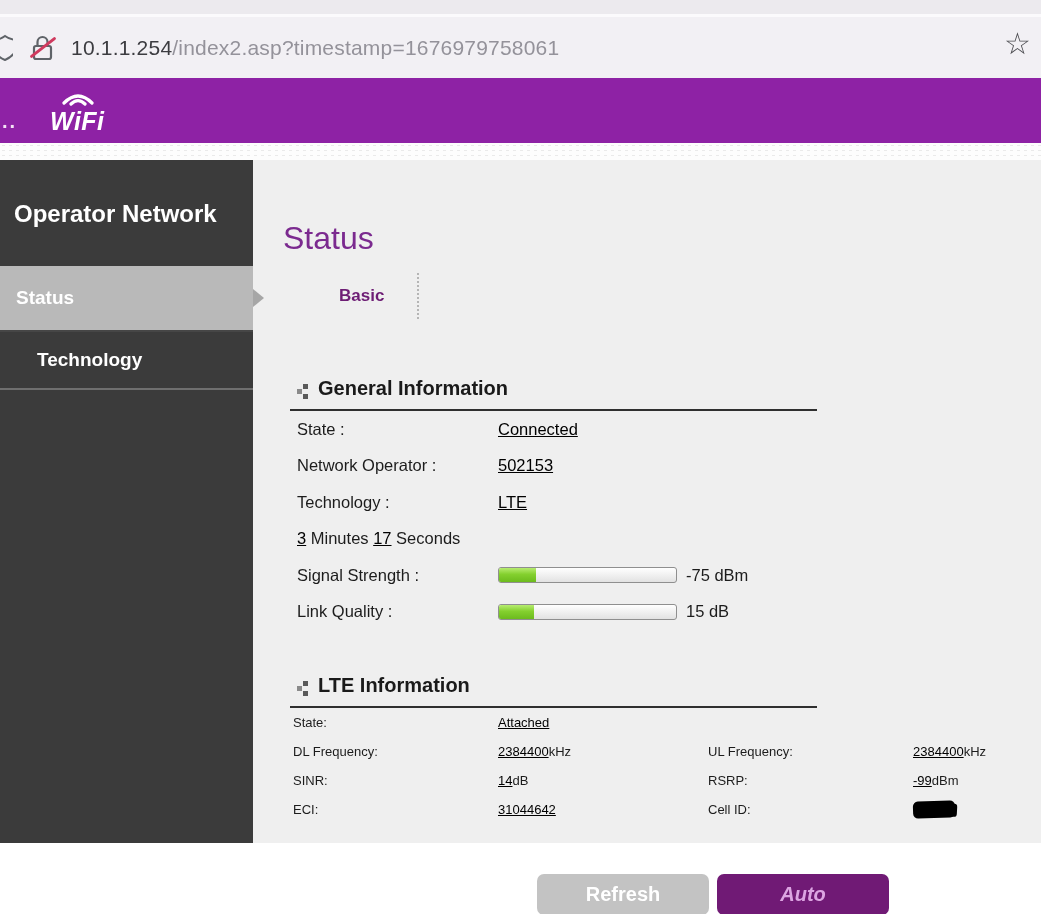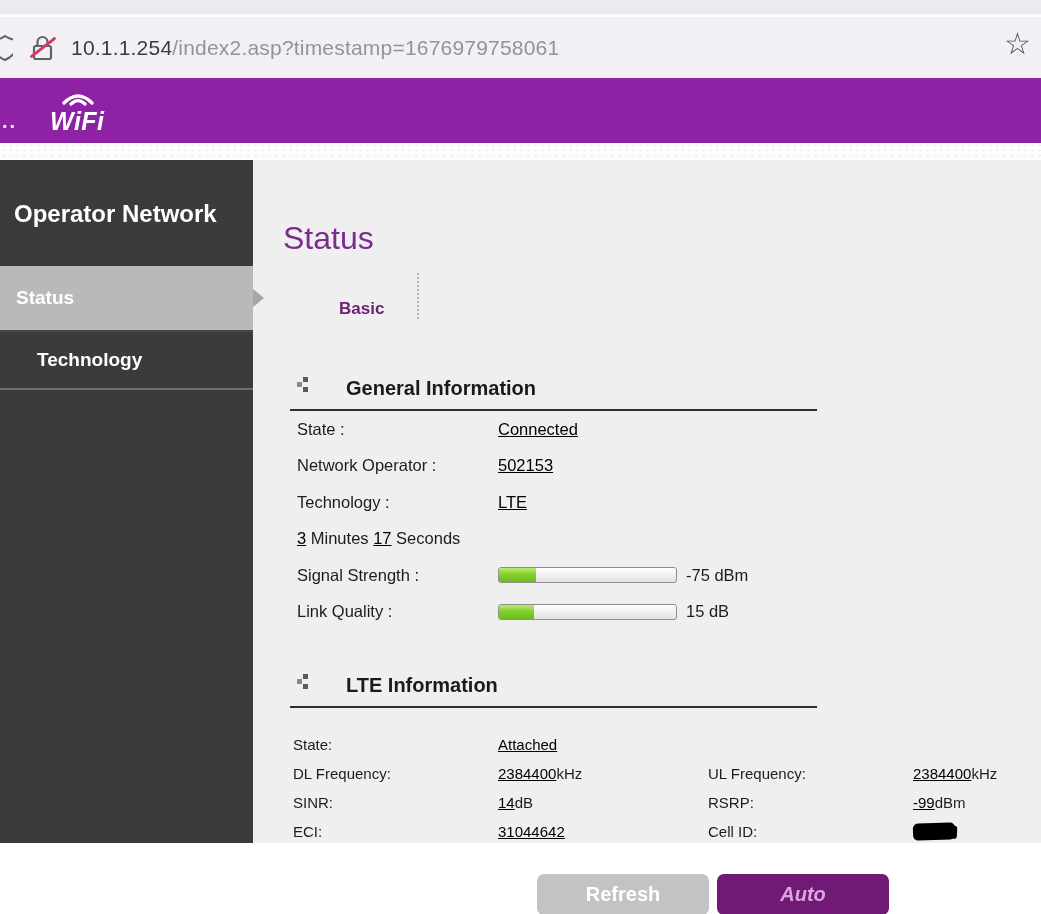--- a/index.html
+++ b/index.html
@@ -42,47 +42,47 @@
     color:#fff; font-size:19px; font-weight:bold; cursor:pointer; position:relative; }
   .side-item.selected { background:#b9b9b9; }
   .side-item.selected::after { content:''; position:absolute; right:-11px; top:50%;
     margin-top:-9px; border-left:11px solid #a6a6a6; border-top:9px solid transparent;
     border-bottom:9px solid transparent; }
   .side-item.plain { height:60px; background:#3b3b3b; padding-left:37px;
     border-top:2px solid #464646; border-bottom:2px solid #6f6f6f; }
 
   .content { flex:1 1 auto; background:#efefef; height:683px; overflow:hidden; }
   .page-title { color:#7b2a8f; font-size:32px; font-weight:400; margin:60px 0 0 30px; }
-  .tabs { display:flex; align-items:flex-end; margin:16px 0 0 86px; height:46px; }
+  .tabs { display:flex; align-items:center; margin:16px 0 0 86px; height:46px; }
   .tab-basic { color:#6d1d74; font-size:17px; font-weight:bold; cursor:pointer; }
   .tab-sep { border-left:2px dotted #b5b5b5; height:46px; margin-left:33px; }
 
   .section { margin:58px 0 0 37px; width:527px; }
   .section.lte { margin-top:44px; width:740px; }
-  .sec-head { display:flex; align-items:flex-start; padding-left:7px;gap:28px; }
+  .sec-head { display:flex; align-items:flex-end; padding-left:7px; }
   .sec-icon { position:relative; width:12px; height:16px; margin-right:9px; flex:0 0 auto; }
   .sec-icon i { position:absolute; width:5px; height:5px; background:#5a5a5a; }
   .sec-icon i:nth-child(1) { left:6px; top:0; }
   .sec-icon i:nth-child(2) { left:0; top:5px; background:#8a8a8a; }
   .sec-icon i:nth-child(3) { left:6px; top:10px; }
   .sec-title { font-size:20px; font-weight:bold; color:#1a1a1a; }
   .sec-rule { border-bottom:2px solid #2f2f2f; margin-top:9px; width:527px; }
 
   .g-row { display:flex; align-items:center; height:36.5px; padding-left:7px;
     font-size:16.5px; color:#1c1c1c; }
   .g-label { width:201px; flex:0 0 auto; }
   .uval { text-decoration:underline; color:#000; }
 
   .bar { width:179px; height:16px; border:1px solid #8f8f8f; border-radius:3px;
     background:linear-gradient(#ffffff,#e2e2e2); display:inline-block;
     vertical-align:-3px; margin-right:9px; overflow:hidden; }
   .bar-fill { height:100%; background:linear-gradient(#b7ec70,#84d02e 45%,#6cbb1d); }
 
   .lte-grid { display:grid; grid-template-columns:205px 210px 205px auto;
-    margin-left:3px; padding-left:0; font-size:15px; color:#1c1c1c;margin-top:22px; }
+    margin-left:3px; padding-left:0; font-size:13px; color:#1c1c1c; }
   .lte-grid > div { height:29px; display:flex; align-items:center; }
   .redacted { width:42px; height:17px; background:#000; border-radius:5px;
     transform:rotate(-2deg); position:relative; }
   .redacted::after { content:''; position:absolute; left:28px; top:3px; width:16px;
     height:13px; background:#000; border-radius:3px; transform:rotate(5deg); }
 
   
   .page-footer { height:60px; background:#ffffff; position:relative;margin-top:16px; }
   .btn { position:absolute; top:15px; width:172px; height:41px; border:none;
     border-radius:7px; font-size:20px; font-weight:bold; cursor:pointer;

